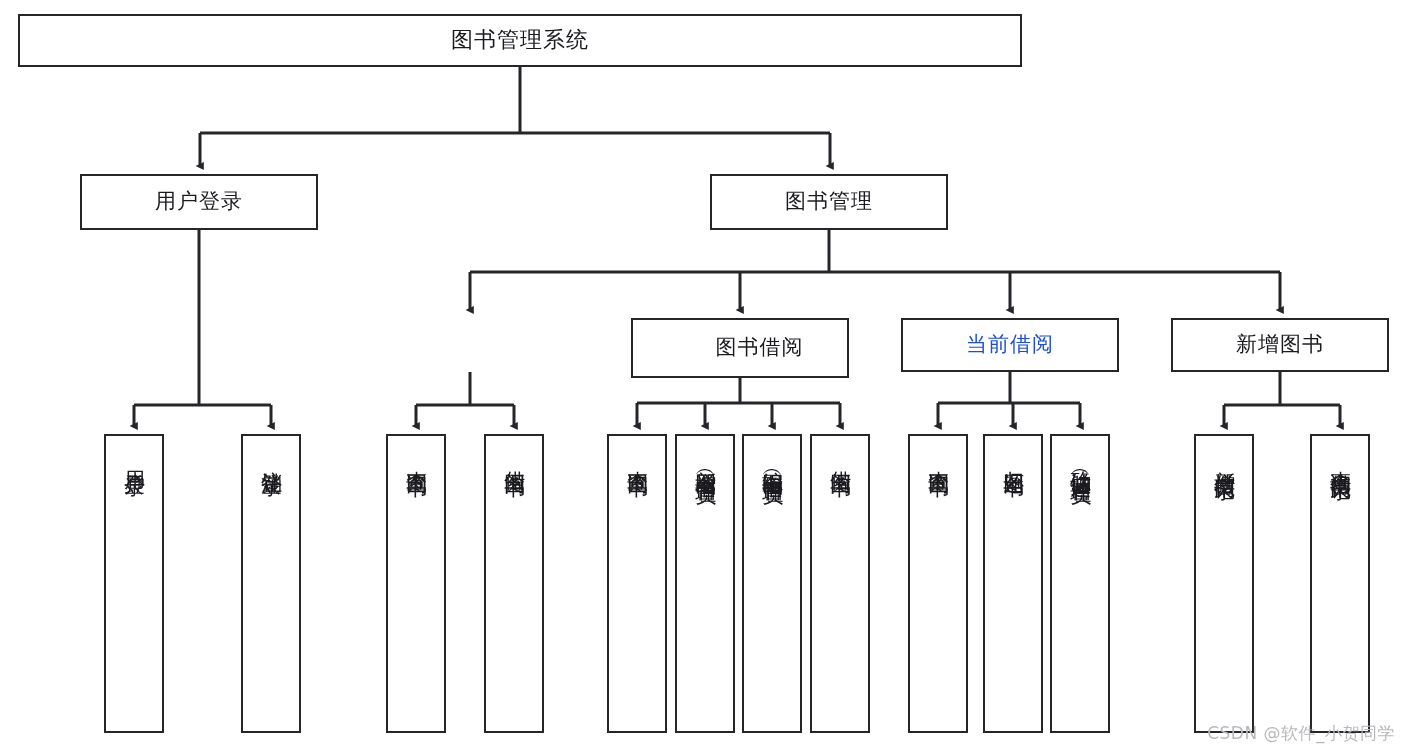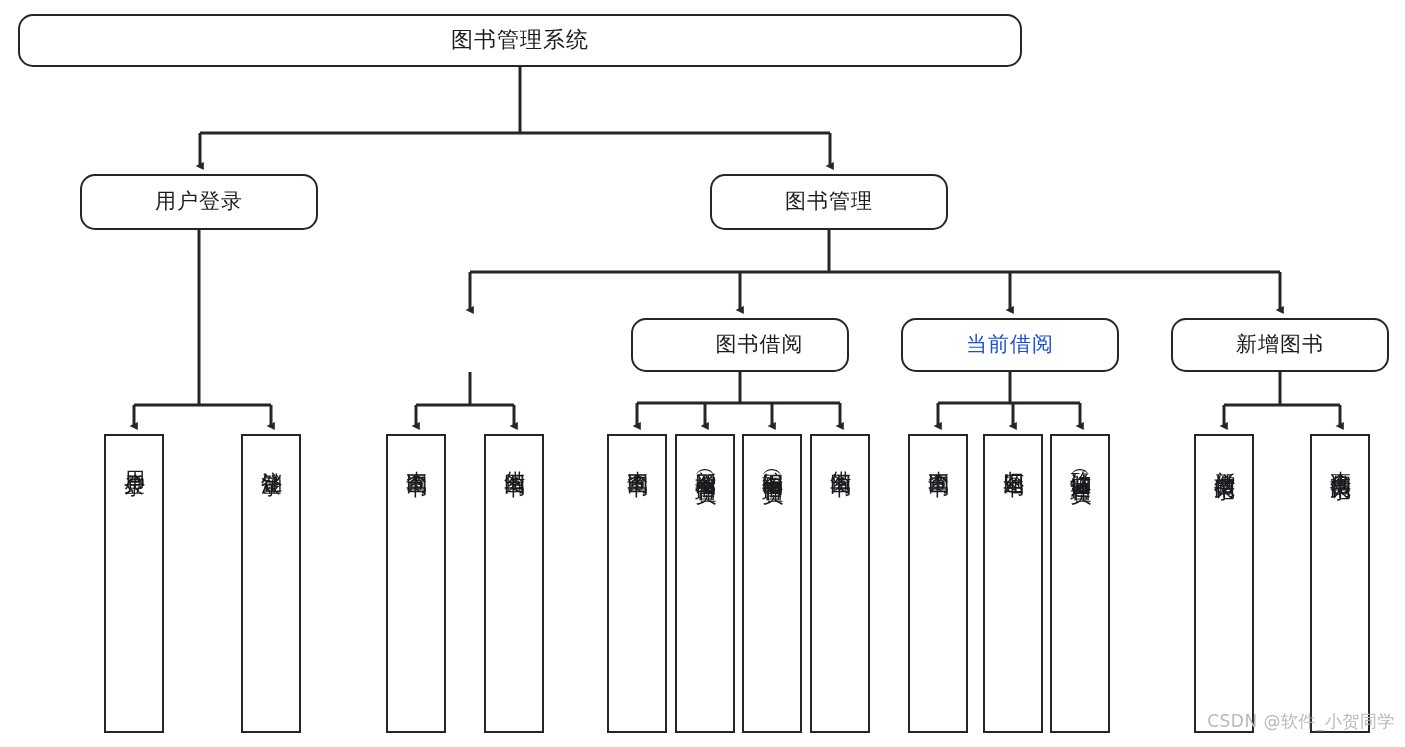--- a/index.html
+++ b/index.html
@@ -34,21 +34,20 @@
     display: flex;
     align-items: center;
     justify-content: center;
     color: #1b1b1f;
   }
   .node-box.horizontal {
     font-size: 21px;
     letter-spacing: 1px;
     line-height: 1.2;
     text-align: center;
-    border-radius: 15px;
   }
   .node-box.root {
     font-size: 22px;
   }
   .node-box.vertical {
     align-items: flex-start;
     justify-content: center;
     padding-top: 18px;
   }
   .vtext {
@@ -56,21 +55,21 @@
     text-orientation: upright;
     font-size: 21px;
     line-height: 1.22;
     letter-spacing: 2px;
     white-space: nowrap;
     color: #1b1b1f;
   }
   .watermark {
     position: absolute;
     right: 10px;
-    bottom: 14px;
+    bottom: 2px;
     font-size: 17px;
     color: #b9b9bd;
     letter-spacing: 0.5px;
     white-space: nowrap;
     user-select: none;
   }
 </style>
 </head>
 <body>
 
@@ -130,21 +129,21 @@
     <span>图书管理系统</span>
   </div>
 
   <div class="node-box horizontal" style="left: 80px; top: 174px; width: 238px; height: 56px; border-color: rgb(38, 38, 42); color: rgb(27, 27, 31);">
     <span>用户登录</span>
   </div>
   <div class="node-box horizontal" style="left: 710px; top: 174px; width: 238px; height: 56px; border-color: rgb(38, 38, 42); color: rgb(27, 27, 31);">
     <span>图书管理</span>
   </div>
 
-  <div class="node-box horizontal" style="left: 631px; top: 318px; width: 218px; height: 54px; border-color: rgb(38, 38, 42); color: rgb(27, 27, 31); padding-left: 39px;">
+  <div class="node-box horizontal" style="left: 631px; top: 318px; width: 218px; height: 60px; border-color: rgb(38, 38, 42); color: rgb(27, 27, 31); padding-left: 39px;">
     <span>图书借阅</span>
   </div>
   <div class="node-box horizontal" style="left: 901px; top: 318px; width: 218px; height: 54px; border-color: rgb(38, 38, 42); color: #1d4ed8;">
     <span>当前借阅</span>
   </div>
   <div class="node-box horizontal" style="left: 1171px; top: 318px; width: 218px; height: 54px; border-color: rgb(38, 38, 42); color: rgb(27, 27, 31);">
     <span>新增图书</span>
   </div>
 
   <div class="node-box vertical" style="left: 104px; top: 434px; width: 60px; height: 299px; border-color: rgb(38, 38, 42); color: rgb(27, 27, 31);">

